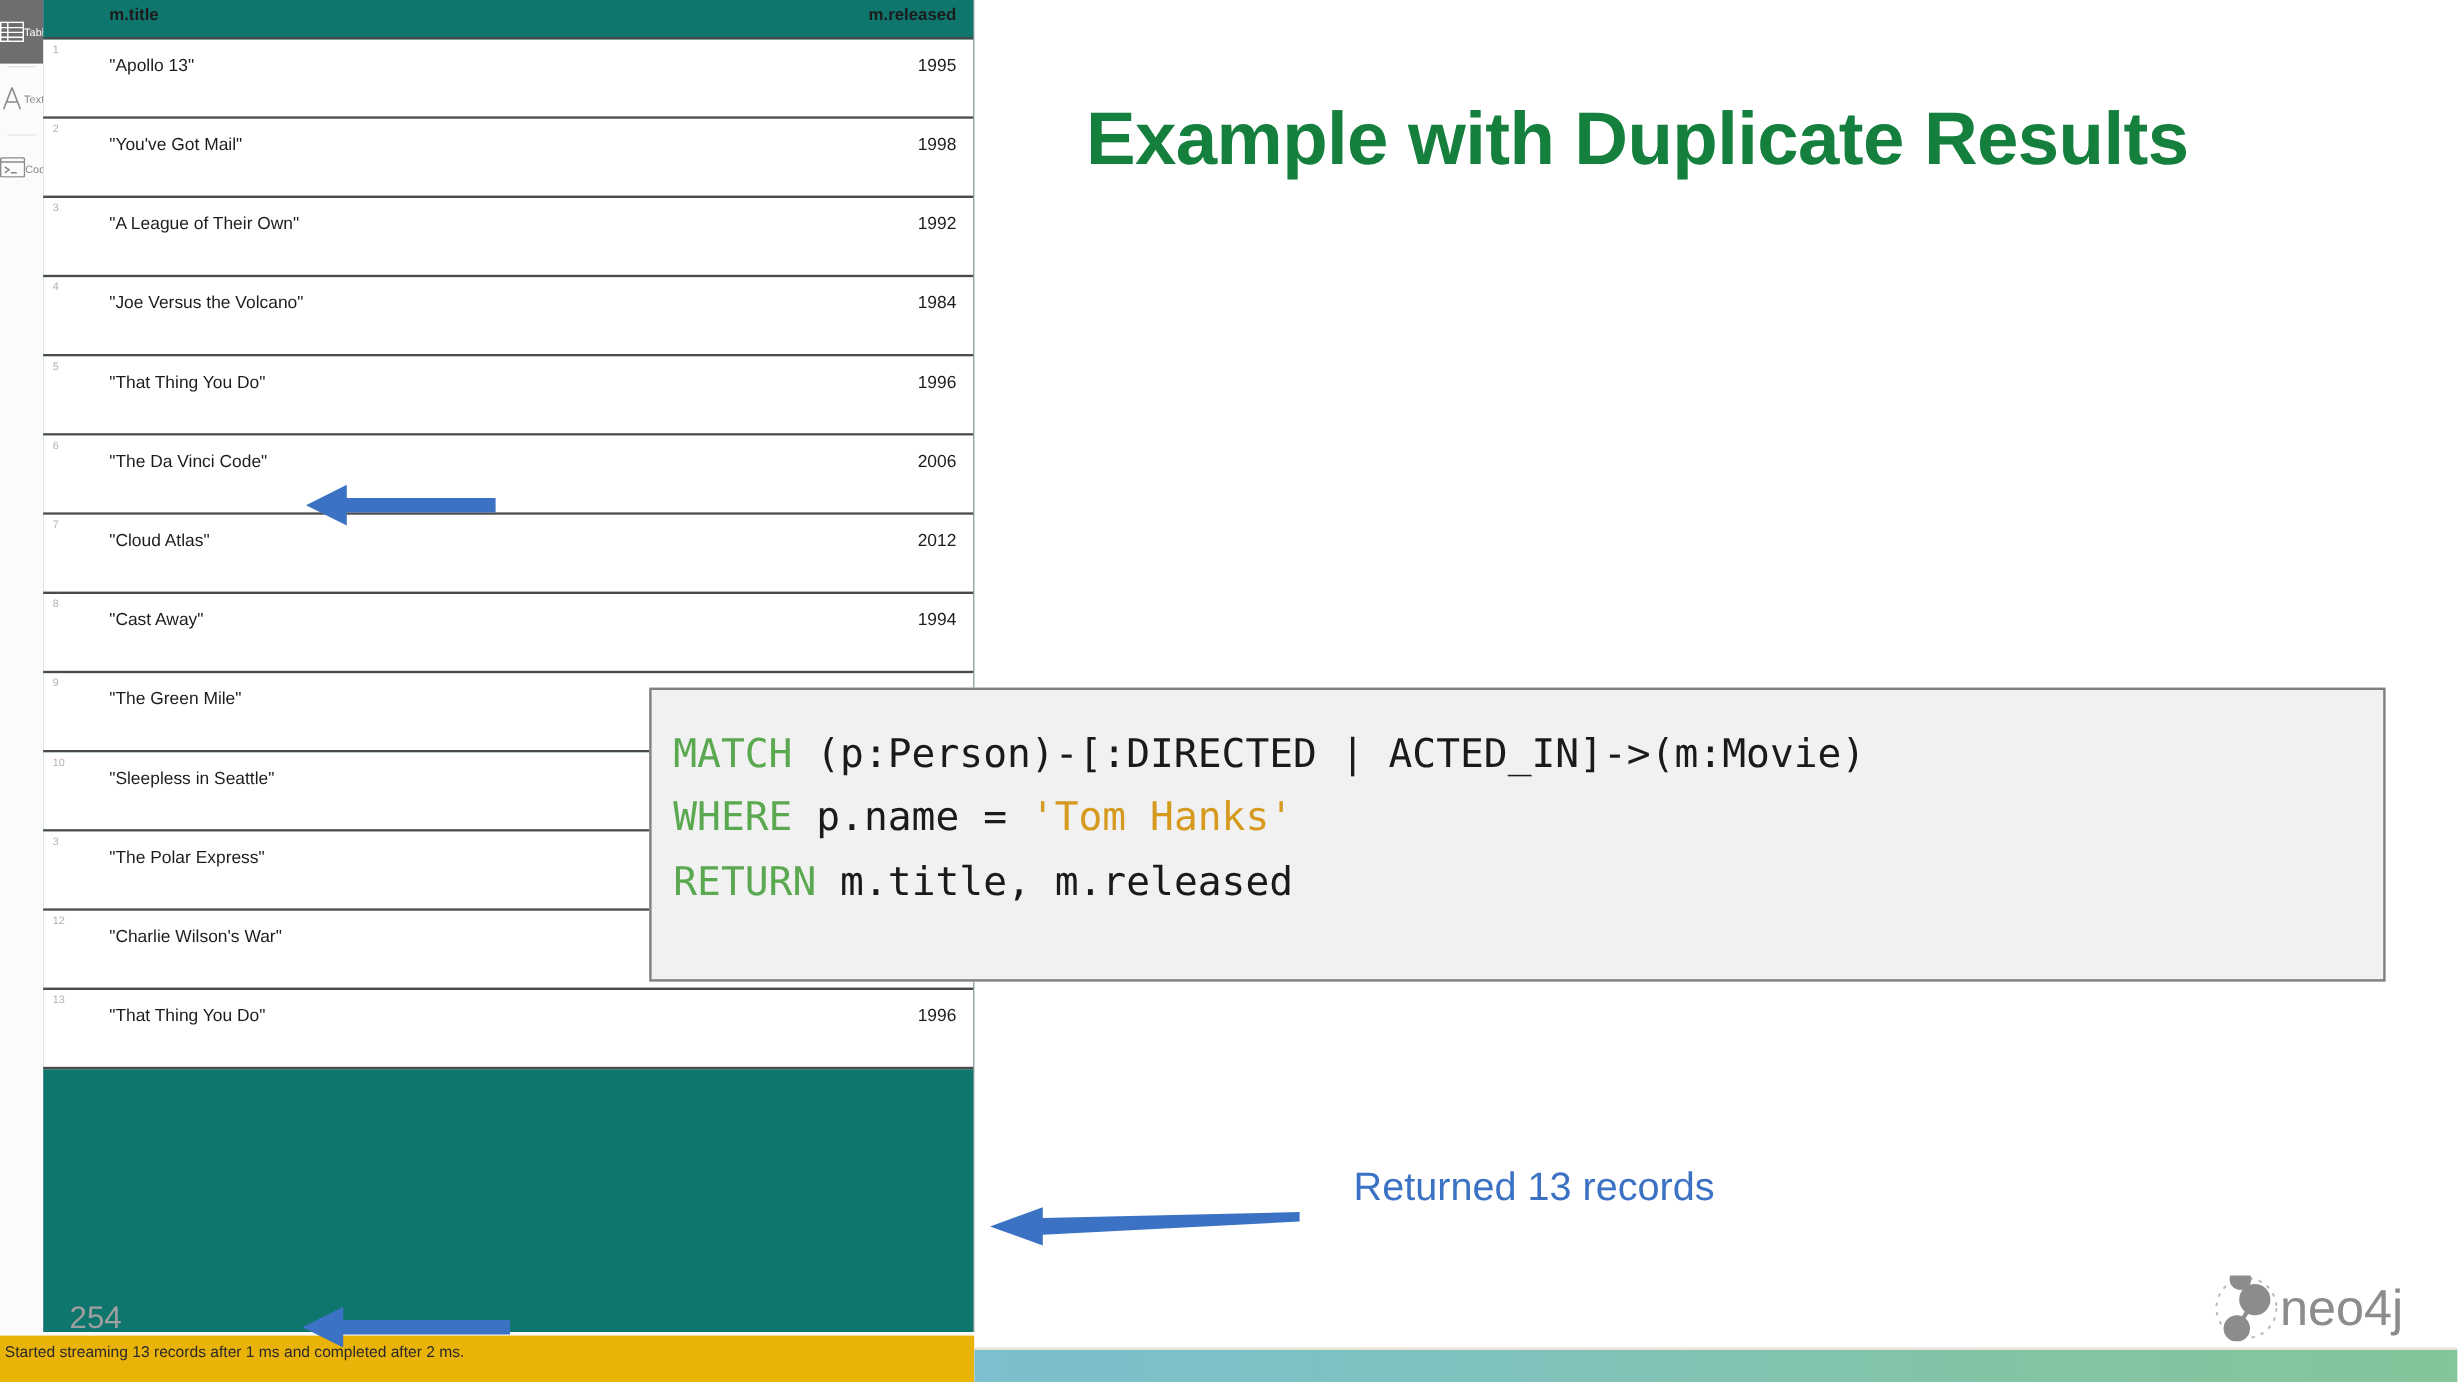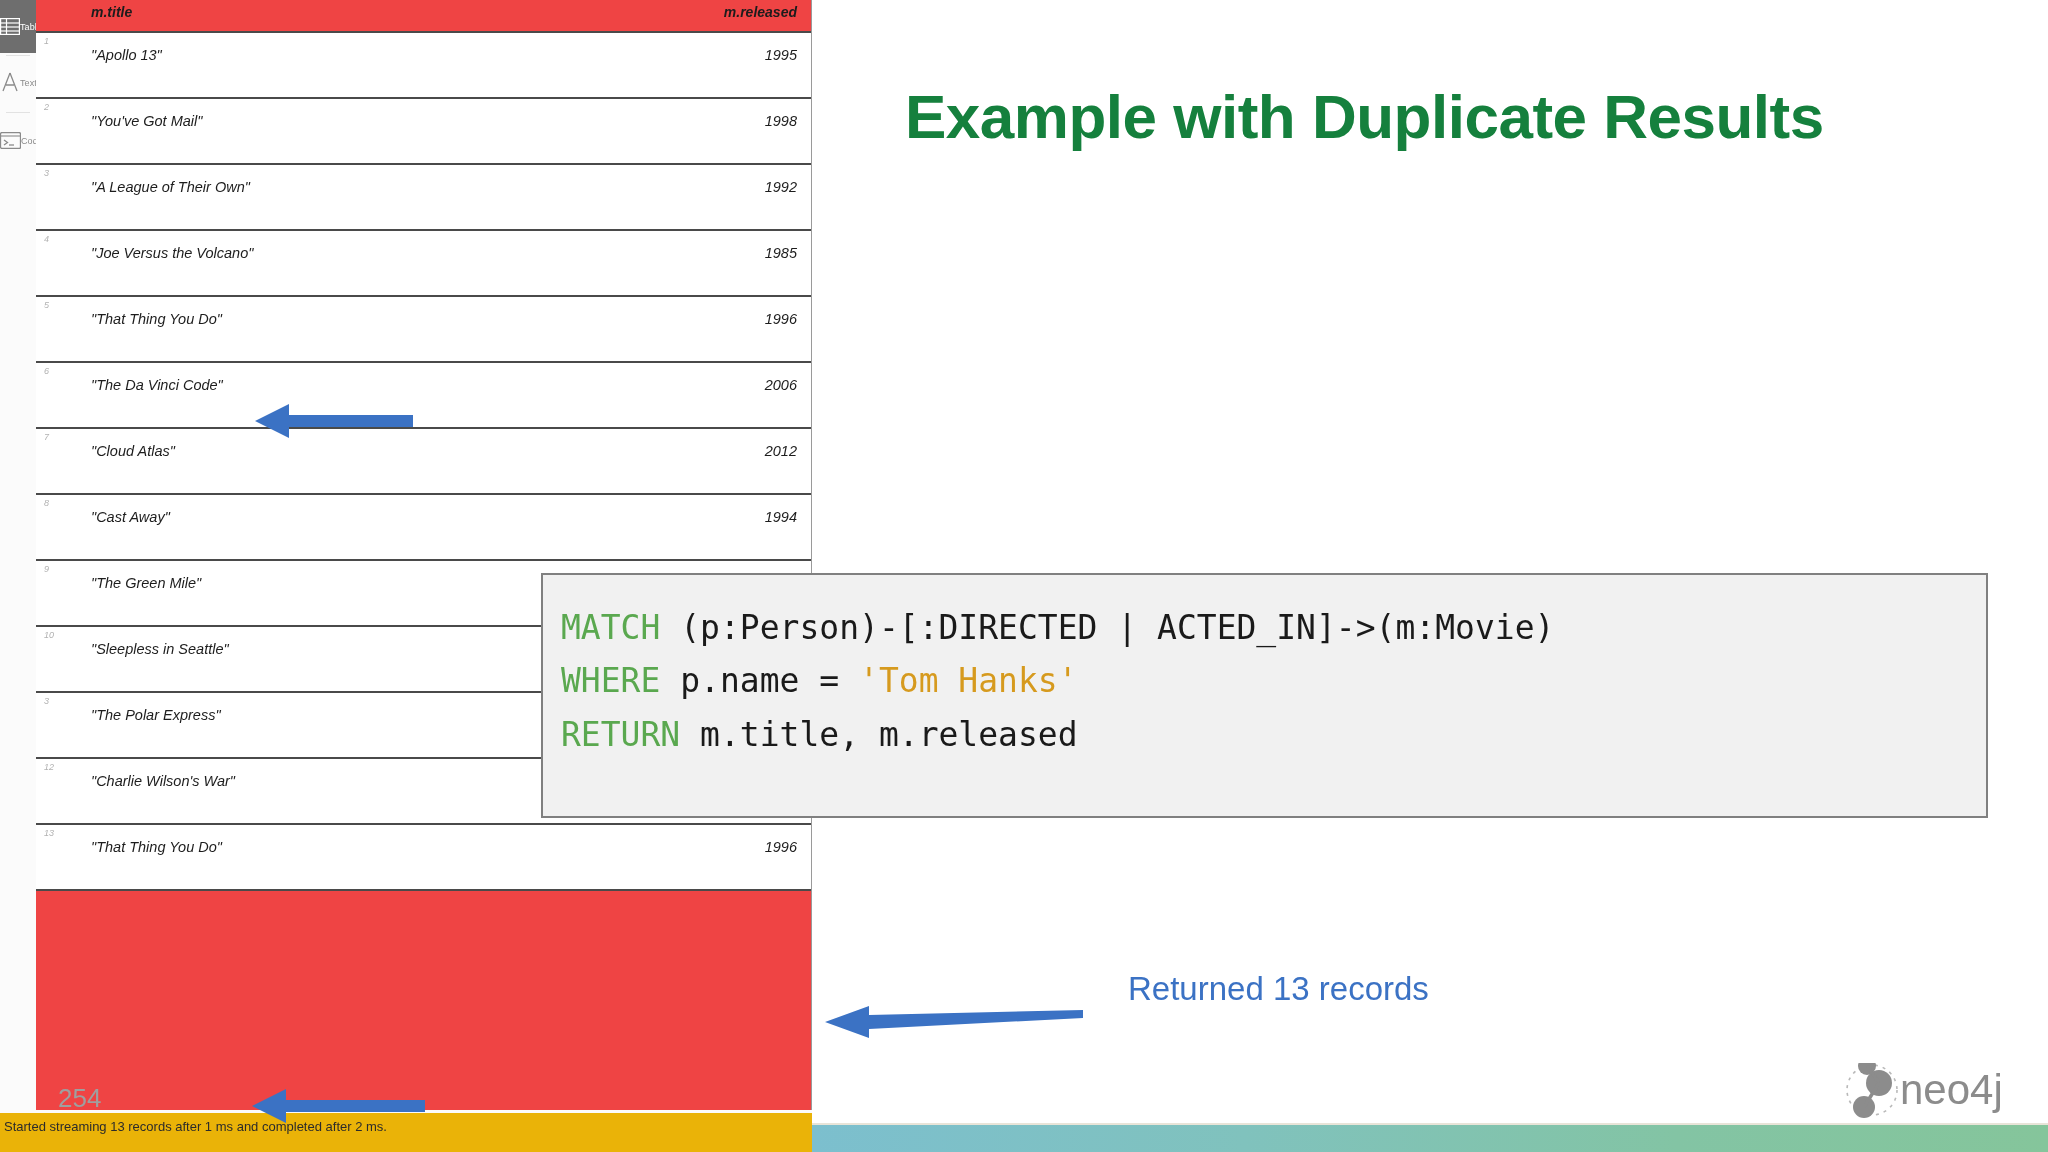--- a/index.html
+++ b/index.html
@@ -32,24 +32,23 @@
   .rail-label{font-size:9px;line-height:11px;margin-top:2px;letter-spacing:.1px;}
   .rail-ico{margin-top:4px;}
   #rail-table{top:0;height:53px;}
   #rail-text{top:58px;height:48px;}
   #rail-code{top:116px;height:48px;}
   .rail-divider{position:absolute;left:6px;width:24px;height:1px;background:#e2e2e2;}
 
   
   #result-table{
     position:absolute;left:36px;top:0;width:776px;height:1110px;
-    background:#ef4444;
+    background:#0f766e;
     border-right:1px solid #9a9a9a;
     box-sizing:border-box;
-    font-style:italic;
   }
   #table-head{
     position:absolute;left:0;top:0;width:100%;height:31px;
     box-sizing:border-box;
   }
   #table-head .th{
     position:absolute;top:4px;
     font-size:14px;font-weight:bold;color:#1c1c1c;
   }
   #th-title{left:55px;}
@@ -203,21 +202,21 @@
             <span class="cell-year">1998</span>
           </div>
           <div class="trow">
             <span class="idx">3</span>
             <span class="cell-title">"A League of Their Own"</span>
             <span class="cell-year">1992</span>
           </div>
           <div class="trow">
             <span class="idx">4</span>
             <span class="cell-title">"Joe Versus the Volcano"</span>
-            <span class="cell-year">1985</span>
+            <span class="cell-year">1984</span>
           </div>
           <div class="trow">
             <span class="idx">5</span>
             <span class="cell-title">"That Thing You Do"</span>
             <span class="cell-year">1996</span>
           </div>
           <div class="trow">
             <span class="idx">6</span>
             <span class="cell-title">"The Da Vinci Code"</span>
             <span class="cell-year">2006</span>

